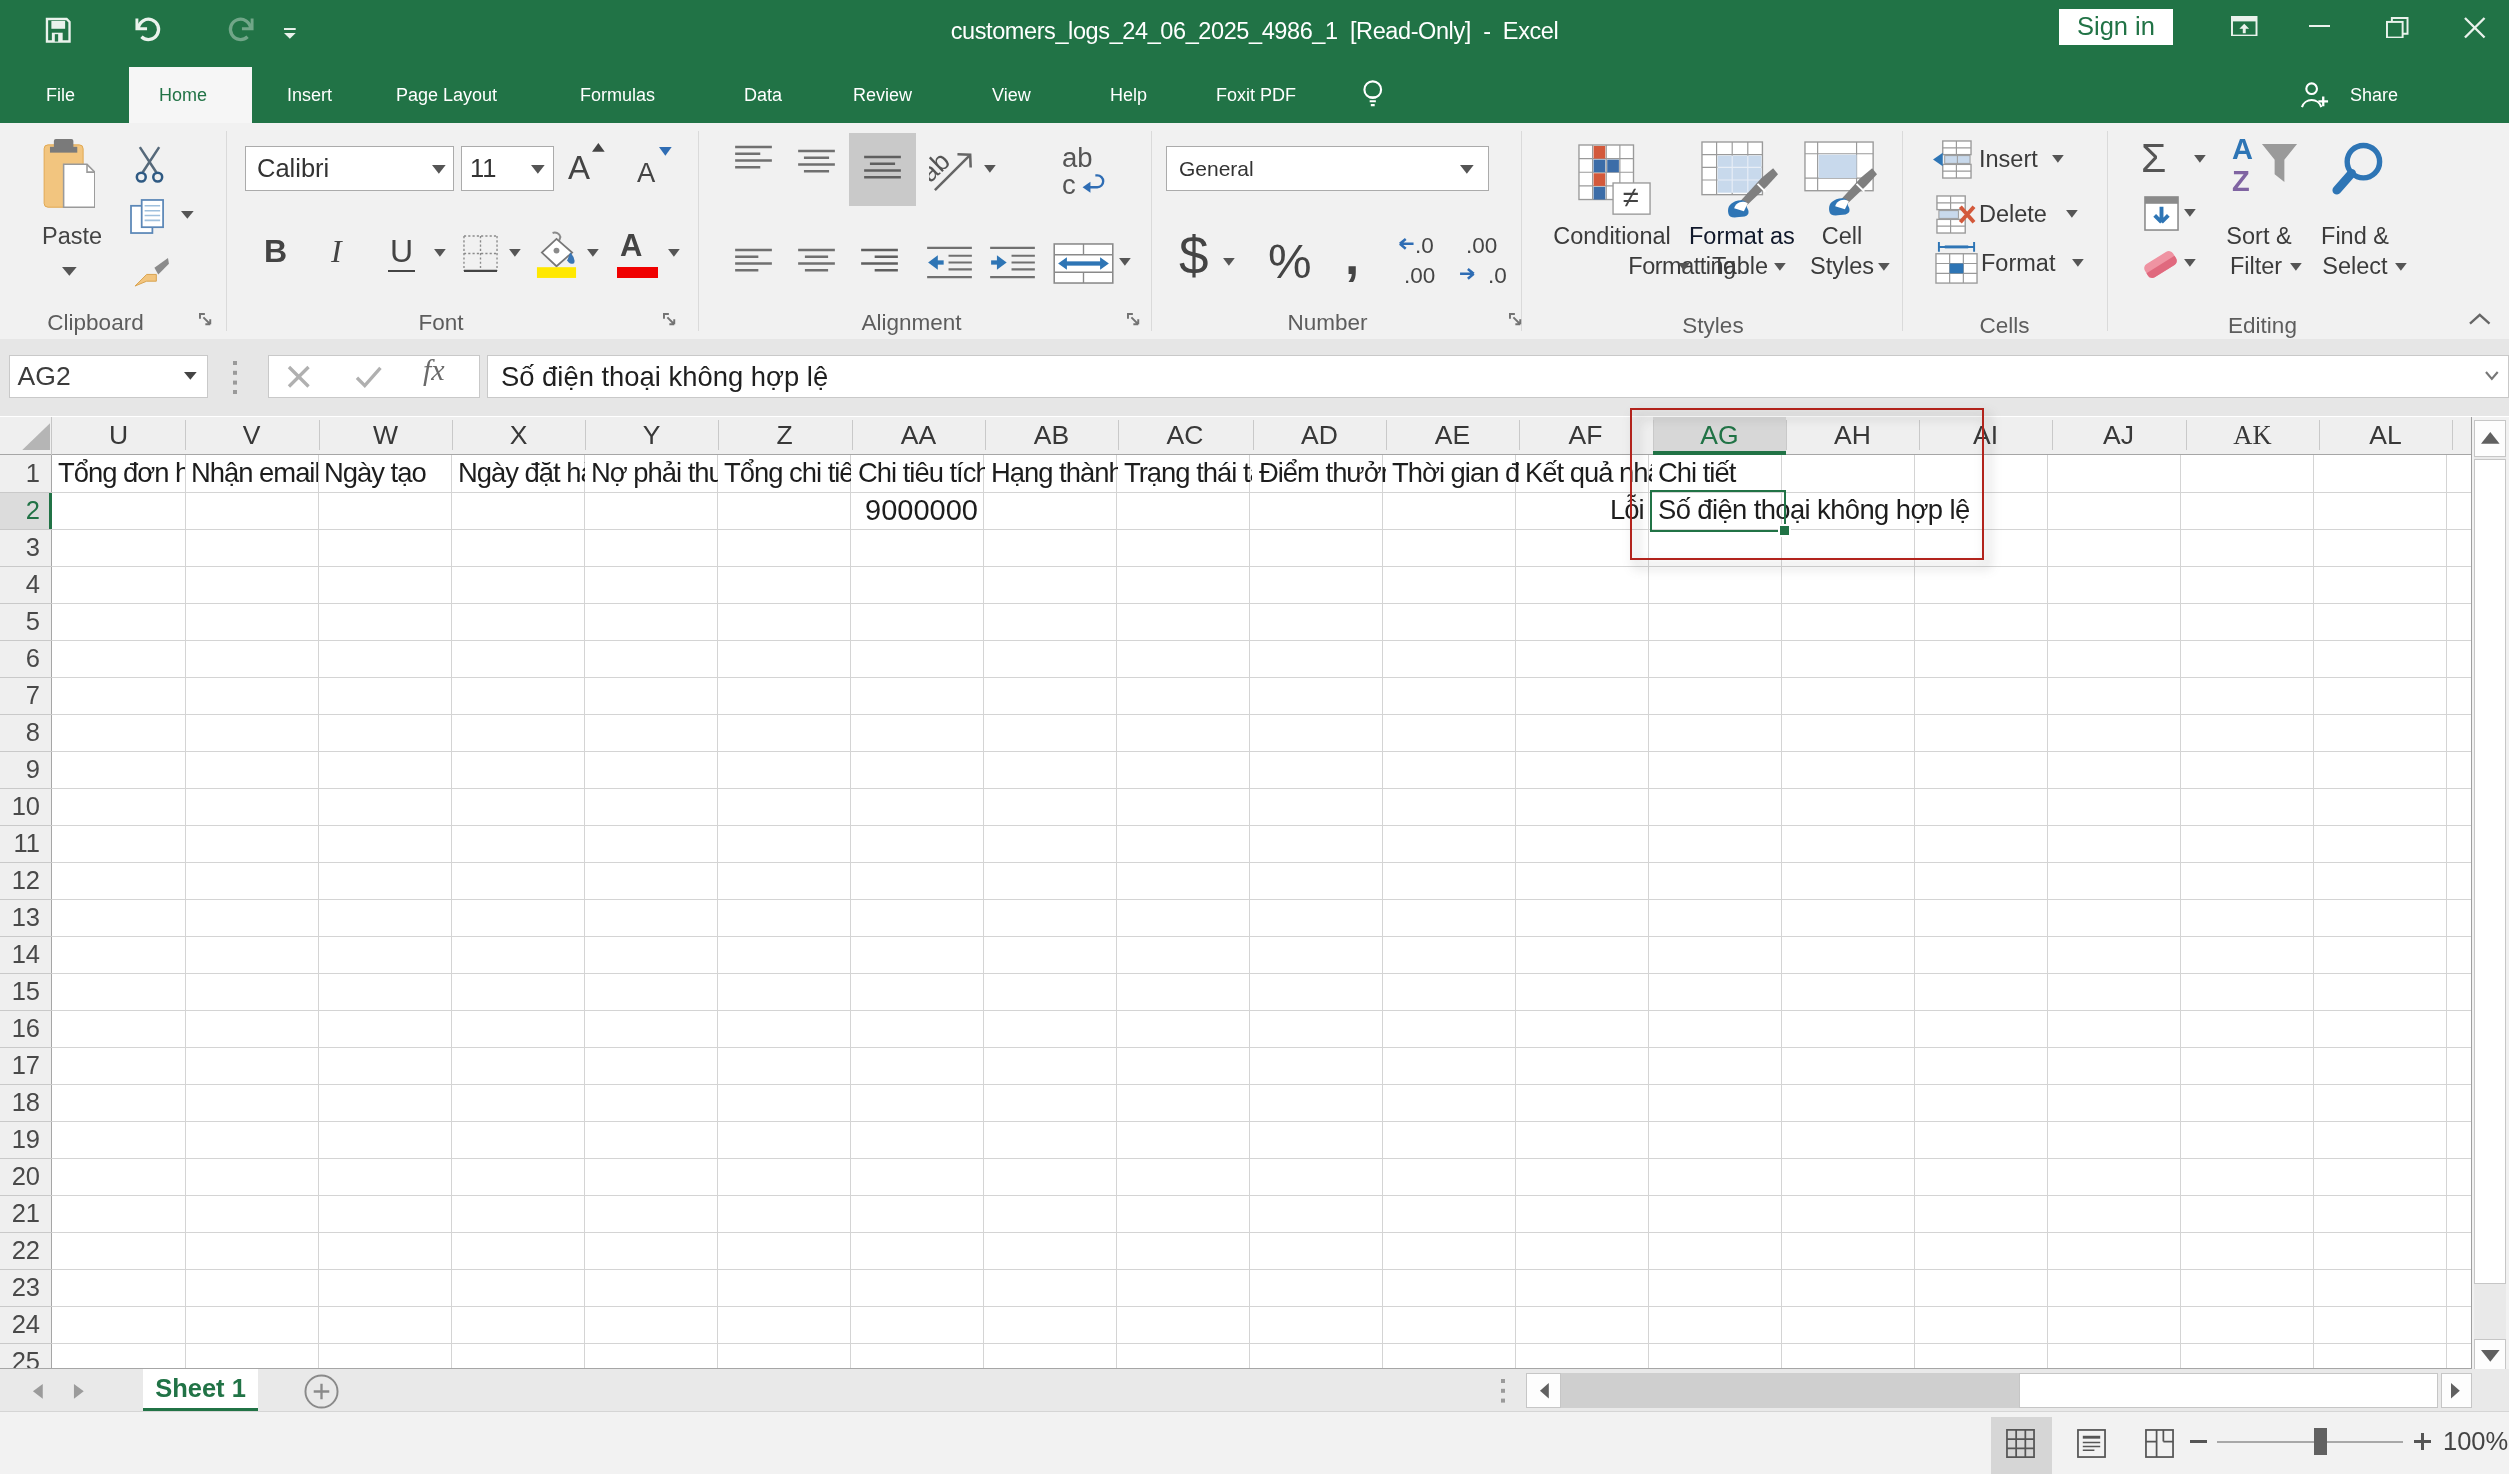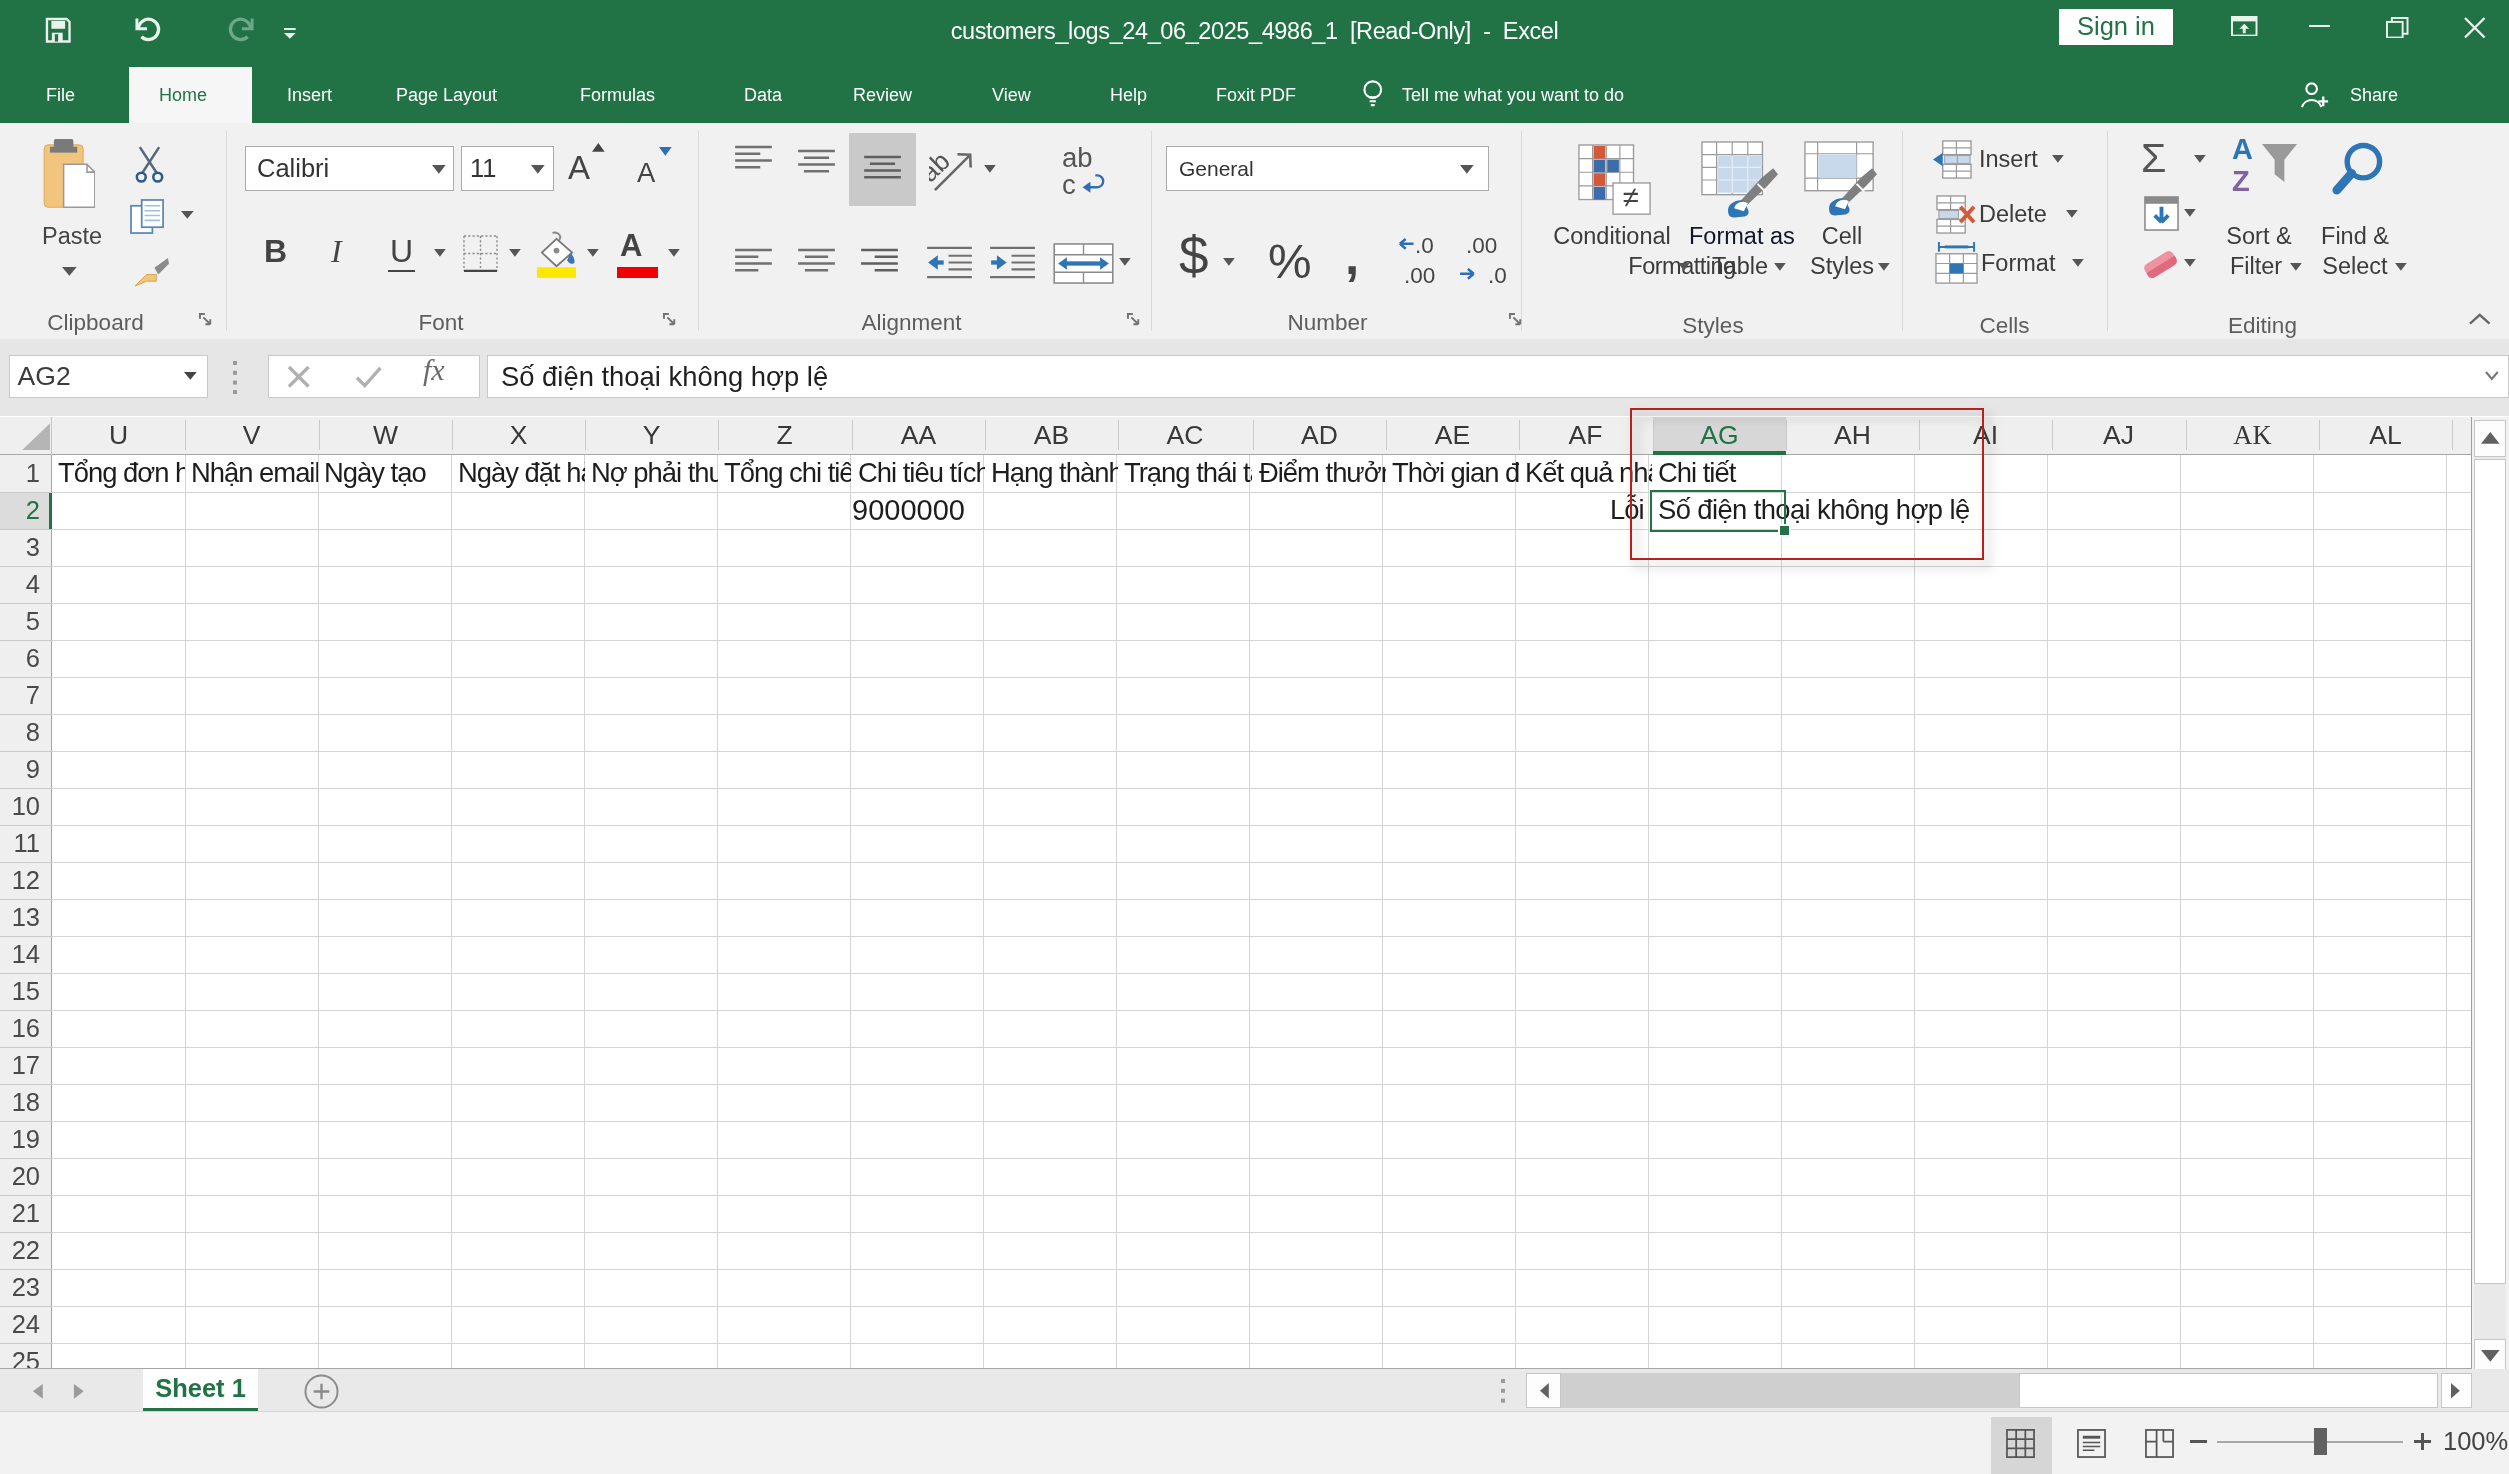--- a/index.html
+++ b/index.html
@@ -65,21 +65,20 @@
  <span class="a" style="left:46px;">File</span>
  <span class="a" style="left:159px;color:#217346;">Home</span>
  <span class="a" style="left:287px;">Insert</span>
  <span class="a" style="left:396px;">Page Layout</span>
  <span class="a" style="left:580px;">Formulas</span>
  <span class="a" style="left:744px;">Data</span>
  <span class="a" style="left:853px;">Review</span>
  <span class="a" style="left:992px;">View</span>
  <span class="a" style="left:1110px;">Help</span>
  <span class="a" style="left:1216px;">Foxit PDF</span>
- <span class="a" style="left:1402px;">Tell me what you want to do</span>
  <span class="a" style="left:2350px;">Share</span>
 </div>
 
 <svg class="a" style="left:1360px;top:79px;" width="25.5" height="31" viewBox="0 0 26 32">
  <circle cx="13" cy="11" r="8.6" fill="none" stroke="#fff" stroke-width="2.2"></circle>
  <path d="M9.5 19 L16.5 19 M9.8 23 L16.2 23 M11 27 L15 27" stroke="#fff" stroke-width="2.2" fill="none"></path>
 </svg>
 
 <svg class="a" style="left:2299px;top:81px;" width="33" height="29" viewBox="0 0 34 30">
  <circle cx="13" cy="8" r="5.5" fill="none" stroke="#fff" stroke-width="2.2"></circle>
@@ -538,21 +537,21 @@
 <div class="a nw" style="left:591px;top:455px;width:127px;height:37px;line-height:36px;font-size:27.4px;letter-spacing:-1px;color:#1d1d1d;overflow:hidden;">Nợ phải thu quá hạn</div>
 <div class="a nw" style="left:724px;top:455px;width:127px;height:37px;line-height:36px;font-size:27.4px;letter-spacing:-1px;color:#1d1d1d;overflow:hidden;">Tổng chi tiêu</div>
 <div class="a nw" style="left:858px;top:455px;width:127px;height:37px;line-height:36px;font-size:27.4px;letter-spacing:-1px;color:#1d1d1d;overflow:hidden;">Chi tiêu tích lũy</div>
 <div class="a nw" style="left:991px;top:455px;width:127px;height:37px;line-height:36px;font-size:27.4px;letter-spacing:-1px;color:#1d1d1d;overflow:hidden;">Hạng thành viên</div>
 <div class="a nw" style="left:1124px;top:455px;width:128px;height:37px;line-height:36px;font-size:27.4px;letter-spacing:-1px;color:#1d1d1d;overflow:hidden;">Trạng thái tài khoản</div>
 <div class="a nw" style="left:1259px;top:455px;width:127px;height:37px;line-height:36px;font-size:27.4px;letter-spacing:-1px;color:#1d1d1d;overflow:hidden;">Điểm thưởng</div>
 <div class="a nw" style="left:1392px;top:455px;width:127px;height:37px;line-height:36px;font-size:27.4px;letter-spacing:-1px;color:#1d1d1d;overflow:hidden;">Thời gian đăng ký</div>
 <div class="a nw" style="left:1525px;top:455px;width:127px;height:37px;line-height:36px;font-size:27.4px;letter-spacing:-1px;color:#1d1d1d;overflow:hidden;">Kết quả nhập</div>
 <div class="a nw" style="left:1658px;top:455px;width:127px;height:37px;line-height:36px;font-size:27.4px;letter-spacing:-1px;color:#1d1d1d;overflow:hidden;">Chi tiết</div>
 
-<div class="a nw" style="left:852px;top:492px;width:126px;height:37px;line-height:36px;font-size:29px;color:#1d1d1d;text-align:left;">9000000</div>
+<div class="a nw" style="left:852px;top:492px;width:126px;height:37px;line-height:36px;font-size:29px;color:#1d1d1d;text-align:right;">9000000</div>
 <div class="a nw" style="left:1610px;top:492px;height:37px;line-height:36px;font-size:27.4px;letter-spacing:-1px;color:#1d1d1d;">Lỗi</div>
 <div class="a nw" style="left:1658px;top:492px;height:37px;line-height:36px;font-size:27.4px;letter-spacing:-0.6px;color:#1d1d1d;">Số điện thoại không hợp lệ</div>
 
 <div class="a" style="left:1650px;top:490px;width:136px;height:42px;border:2.9px solid #217346;box-sizing:border-box;"></div>
 <div class="a" style="left:1778px;top:524px;width:8.8px;height:8.8px;background:#217346;border:2px solid #fff;box-sizing:content-box;"></div>
 
 <div class="a" style="left:2472px;top:417px;width:37px;height:953px;background:#f1f1f1;"></div>
 <div class="a" style="left:2474px;top:420px;width:32px;height:37px;background:#fdfdfd;border:1px solid #c6c6c6;box-sizing:border-box;"></div>
 <svg class="a" style="left:2481px;top:432px;" width="18.6" height="11.8" viewBox="0 0 19 12">
       <path d="M9.5 0 L19 12 L0 12 z" fill="#606060"></path>

